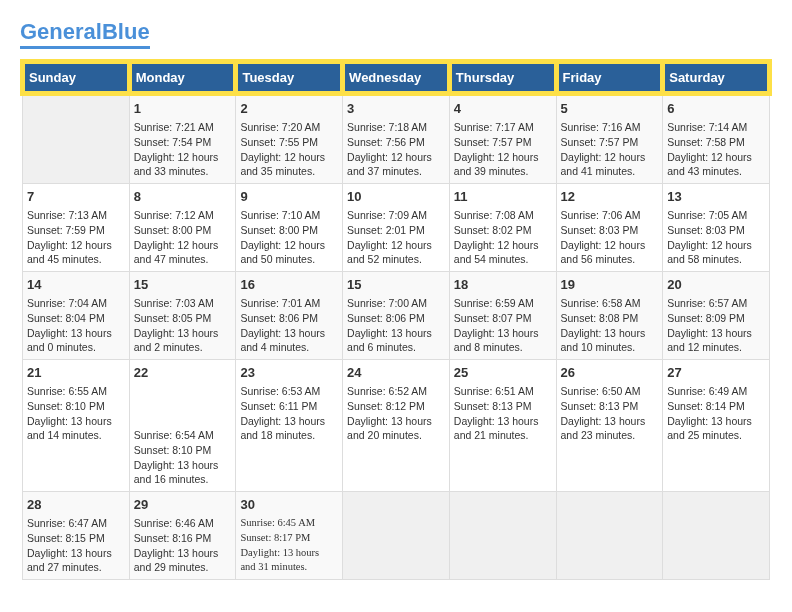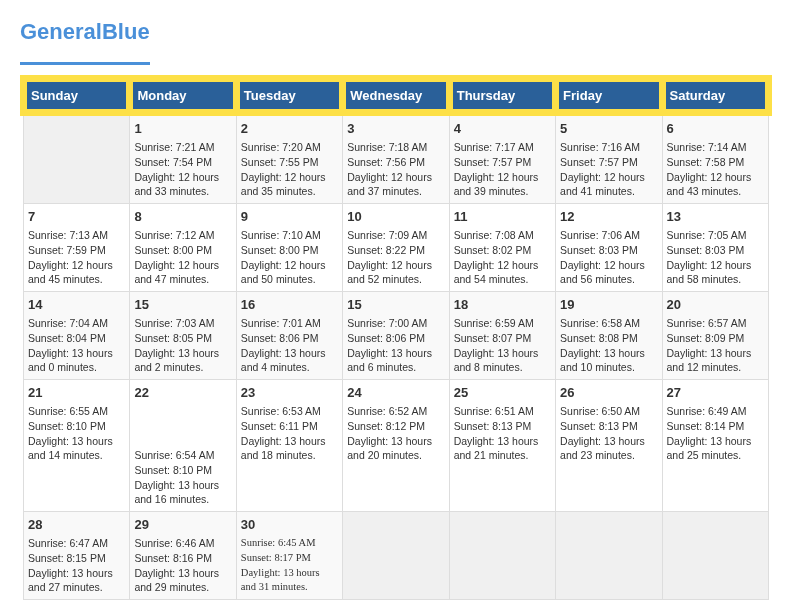--- a/index.html
+++ b/index.html
@@ -13,21 +13,20 @@
     .header-area {
       display: flex;
       justify-content: space-between;
       align-items: flex-start;
       margin-bottom: 10px;
     }
     .logo {
       display: flex;
       flex-direction: column;
       align-items: flex-start;
-      gap: 16px;
     }
     .logo-text {
       font-size: 22px;
       font-weight: bold;
       color: #1a3a5c;
       line-height: 1.1;
     }
     .logo-text span {
       color: #4a90d9;
     }
@@ -56,21 +55,21 @@
     }
     thead tr {
       background: #2a6099;
       color: white;
     }
     thead th {
       padding: 6px 4px;
       text-align: left;
       font-size: 13px;
       font-weight: bold;
-      border: 7px solid #fde047;
+      border: 5px solid #fde047;
     }
     tbody tr {
       border-bottom: 1px solid #ccc;
     }
     tbody td {
       padding: 4px 4px 4px 4px;
       vertical-align: top;
       border: 1px solid #ddd;
       color: #333;
       line-height: 1.4;
@@ -188,21 +187,21 @@
         <td>
           <span class="day-num">9</span>
           <div class="cell-info" style="white-space: pre-line;">Sunrise: 7:10 AM
 Sunset: 8:00 PM
 Daylight: 12 hours
 and 50 minutes.</div>
         </td>
         <td>
           <span class="day-num">10</span>
           <div class="cell-info" style="white-space: pre-line;">Sunrise: 7:09 AM
-Sunset: 8:22 PM
+Sunset: 2:01 PM
 Daylight: 12 hours
 and 52 minutes.</div>
         </td>
         <td>
           <span class="day-num">11</span>
           <div class="cell-info" style="white-space: pre-line;">Sunrise: 7:08 AM
 Sunset: 8:02 PM
 Daylight: 12 hours
 and 54 minutes.</div>
         </td>

